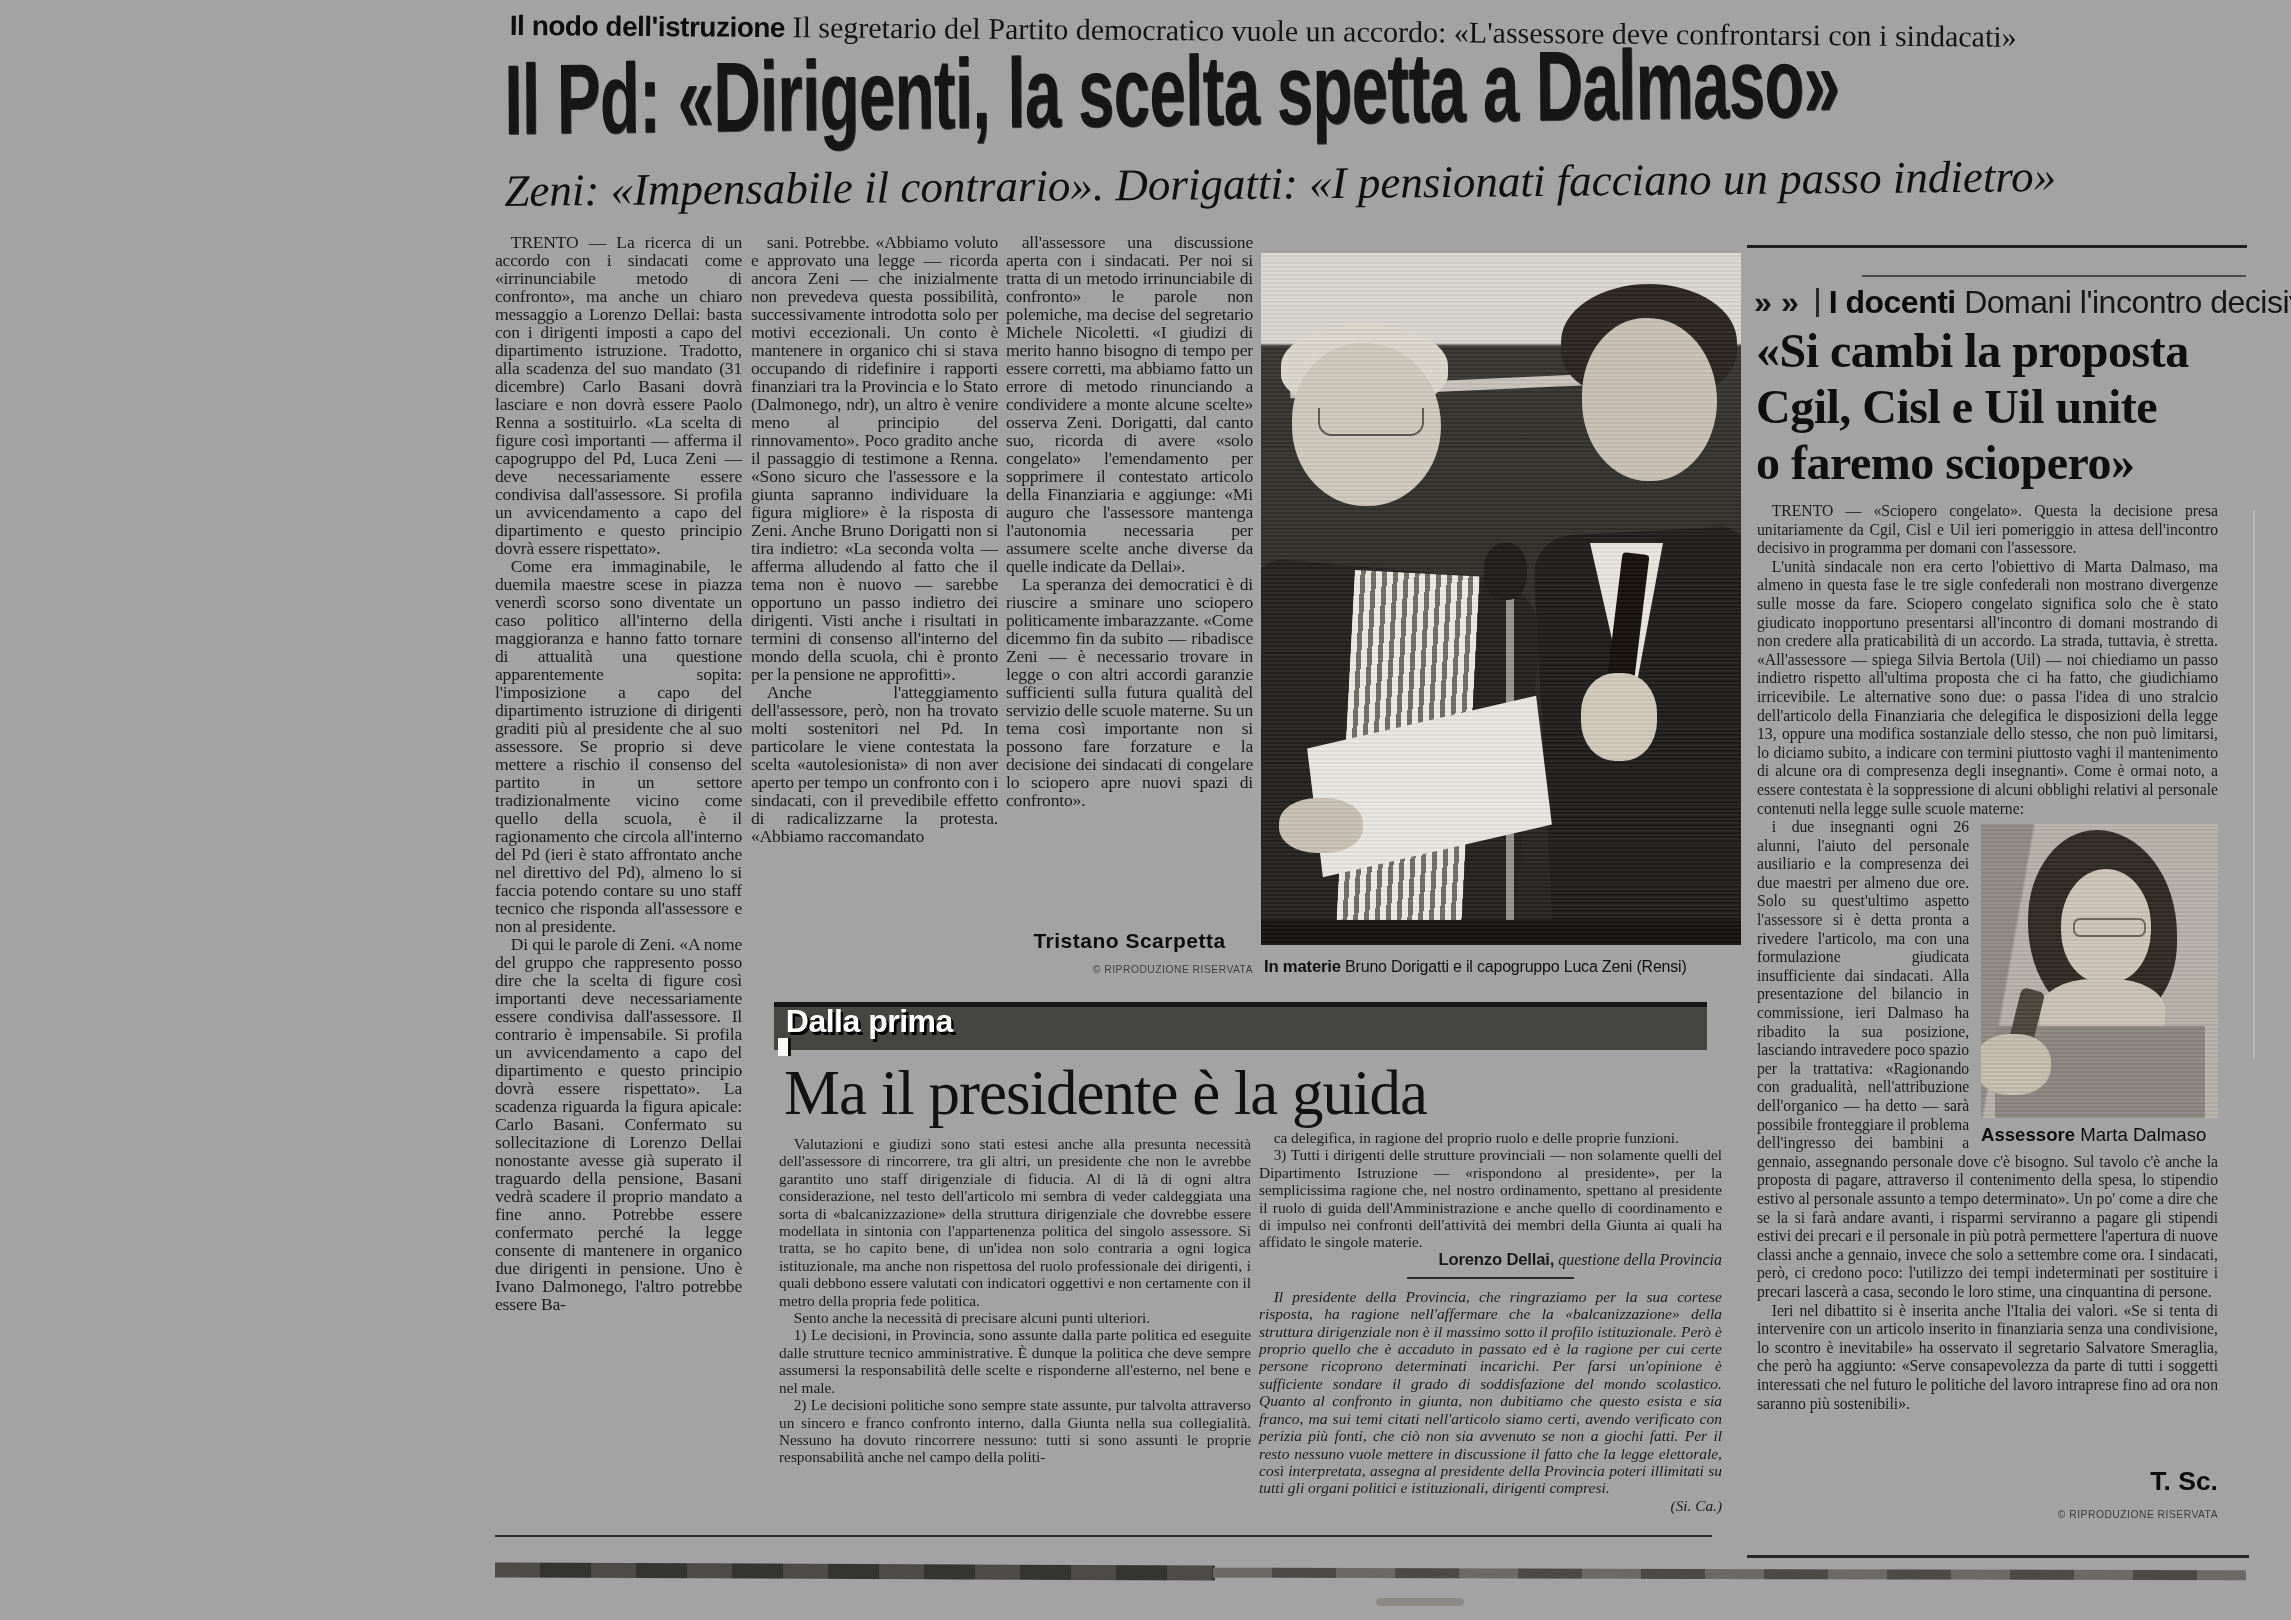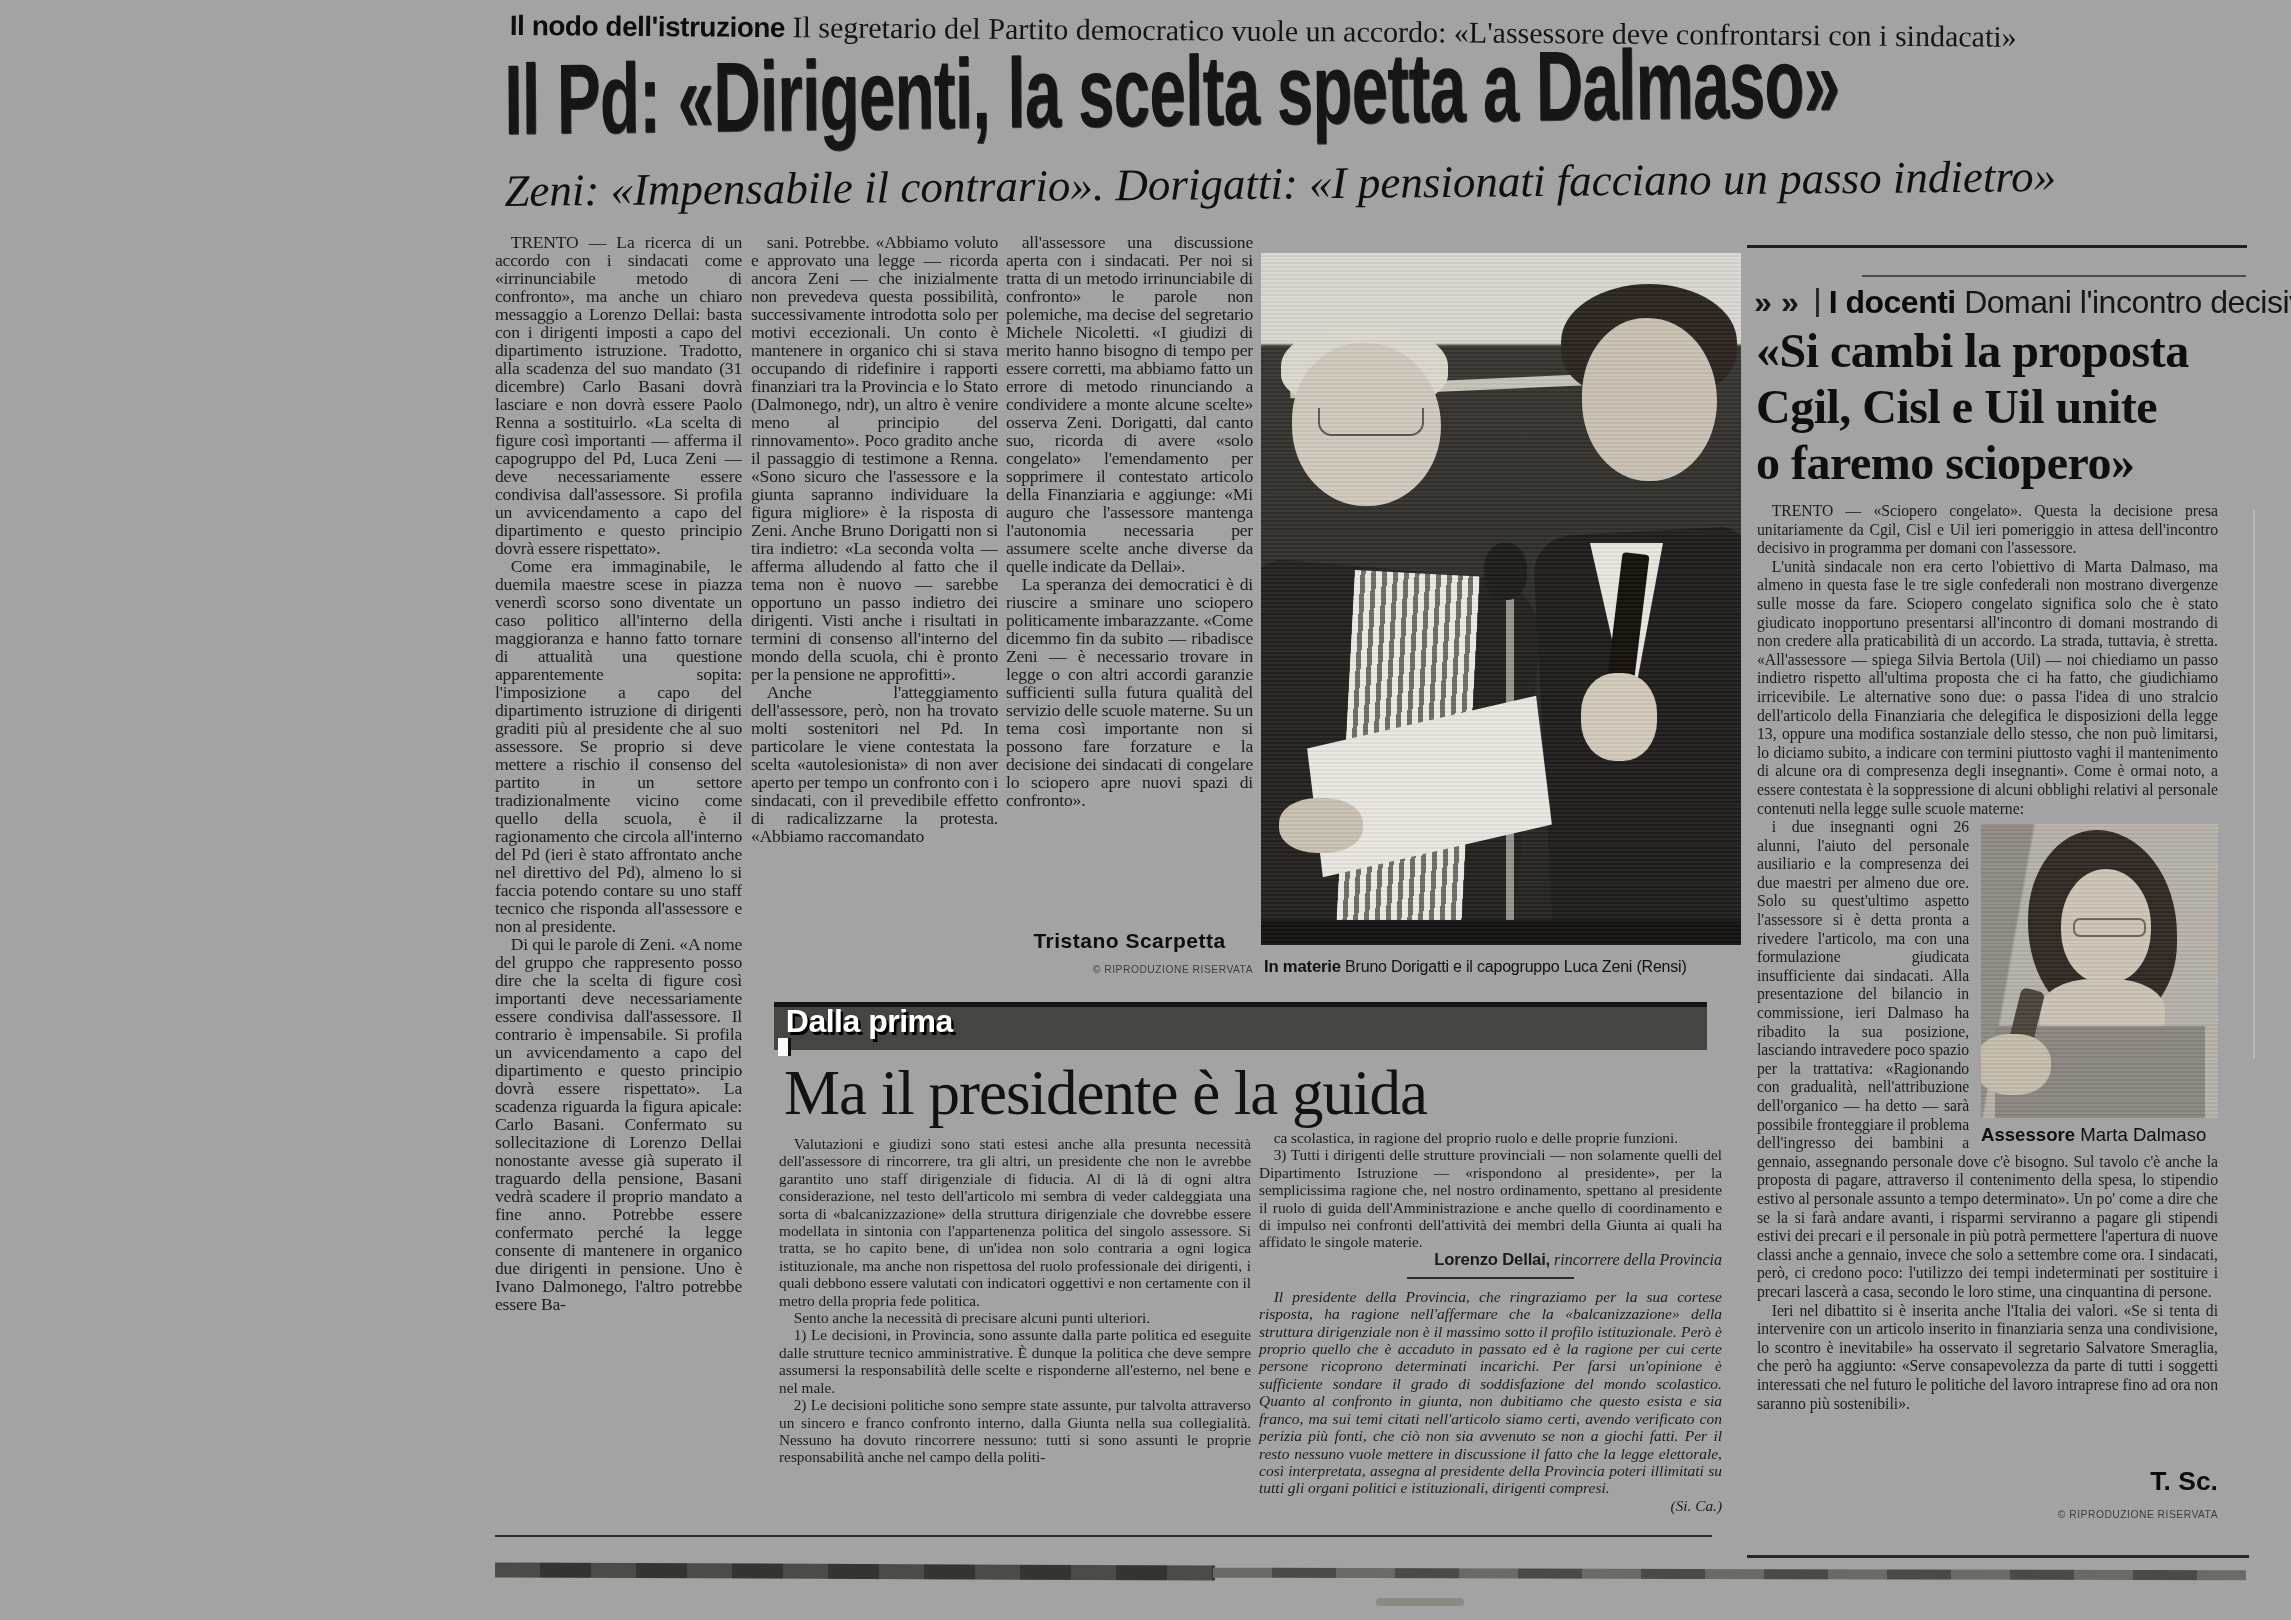--- a/index.html
+++ b/index.html
@@ -192,23 +192,23 @@
     <span class="dp-notch"></span>
   </div>
   <div class="abs bot-headline">Ma il presidente è la guida</div>
   <div class="abs bcol bcol-l">
     <p>Valutazioni e giudizi sono stati estesi anche alla presunta necessità dell'assessore di rincorrere, tra gli altri, un presidente che non le avrebbe garantito uno staff dirigenziale di fiducia. Al di là di ogni altra considerazione, nel testo dell'articolo mi sembra di veder caldeggiata una sorta di «balcanizzazione» della struttura dirigenziale che dovrebbe essere modellata in sintonia con l'appartenenza politica del singolo assessore. Si tratta, se ho capito bene, di un'idea non solo contraria a ogni logica istituzionale, ma anche non rispettosa del ruolo professionale dei dirigenti, i quali debbono essere valutati con indicatori oggettivi e non certamente con il metro della propria fede politica.</p>
     <p>Sento anche la necessità di precisare alcuni punti ulteriori.</p>
     <p>1) Le decisioni, in Provincia, sono assunte dalla parte politica ed eseguite dalle strutture tecnico amministrative. È dunque la politica che deve sempre assumersi la responsabilità delle scelte e risponderne all'esterno, nel bene e nel male.</p>
     <p>2) Le decisioni politiche sono sempre state assunte, pur talvolta attraverso un sincero e franco confronto interno, dalla Giunta nella sua collegialità. Nessuno ha dovuto rincorrere nessuno: tutti si sono assunti le proprie responsabilità anche nel campo della politi-</p>
   </div>
   <div class="abs bcol bcol-r">
-    <p>ca scolastica, in ragione del proprio ruolo e delle proprie funzioni.</p>
+    <p>ca delegifica, in ragione del proprio ruolo e delle proprie funzioni.</p>
     <p>3) Tutti i dirigenti delle strutture provinciali — non solamente quelli del Dipartimento Istruzione — «rispondono al presidente», per la semplicissima ragione che, nel nostro ordinamento, spettano al presidente il ruolo di guida dell'Amministrazione e anche quello di coordinamento e di impulso nei confronti dell'attività dei membri della Giunta ai quali ha affidato le singole materie.</p>
-    <p class="b-sig"><b>Lorenzo Dellai,</b><i> rincorrere della Provincia</i></p>
+    <p class="b-sig"><b>Lorenzo Dellai,</b><i> questione della Provincia</i></p>
     <div class="b-div"></div>
     <p class="b-reply">Il presidente della Provincia, che ringraziamo per la sua cortese risposta, ha ragione nell'affermare che la «balcanizzazione» della struttura dirigenziale non è il massimo sotto il profilo istituzionale. Però è proprio quello che è accaduto in passato ed è la ragione per cui certe persone ricoprono determinati incarichi. Per farsi un'opinione è sufficiente sondare il grado di soddisfazione del mondo scolastico. Quanto al confronto in giunta, non dubitiamo che questo esista e sia franco, ma sui temi citati nell'articolo siamo certi, avendo verificato con perizia più fonti, che ciò non sia avvenuto se non a giochi fatti. Per il resto nessuno vuole mettere in discussione il fatto che la legge elettorale, così interpretata, assegna al presidente della Provincia poteri illimitati su tutti gli organi politici e istituzionali, dirigenti compresi.</p>
     <p class="b-reply-sig">(Si. Ca.)</p>
   </div>
 
   <div class="abs rule-bottom-main"></div>
   <div class="abs smear1"></div>
   <div class="abs smear2"></div>
   <div class="abs smear3"></div>
   <div class="abs vline-r"></div>

